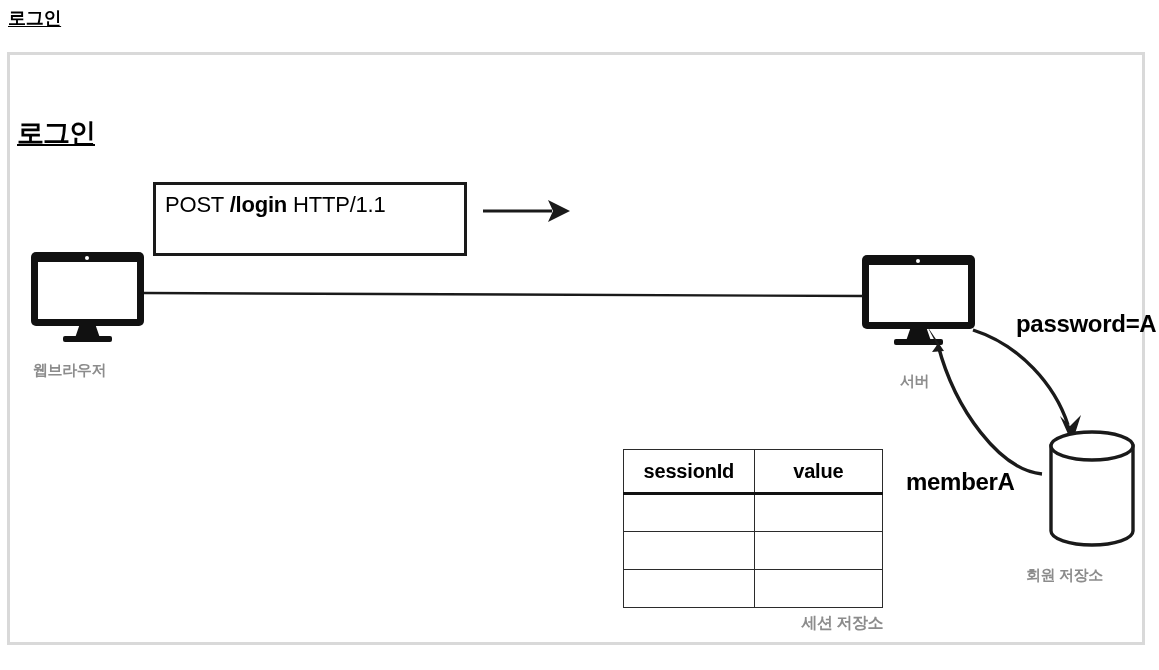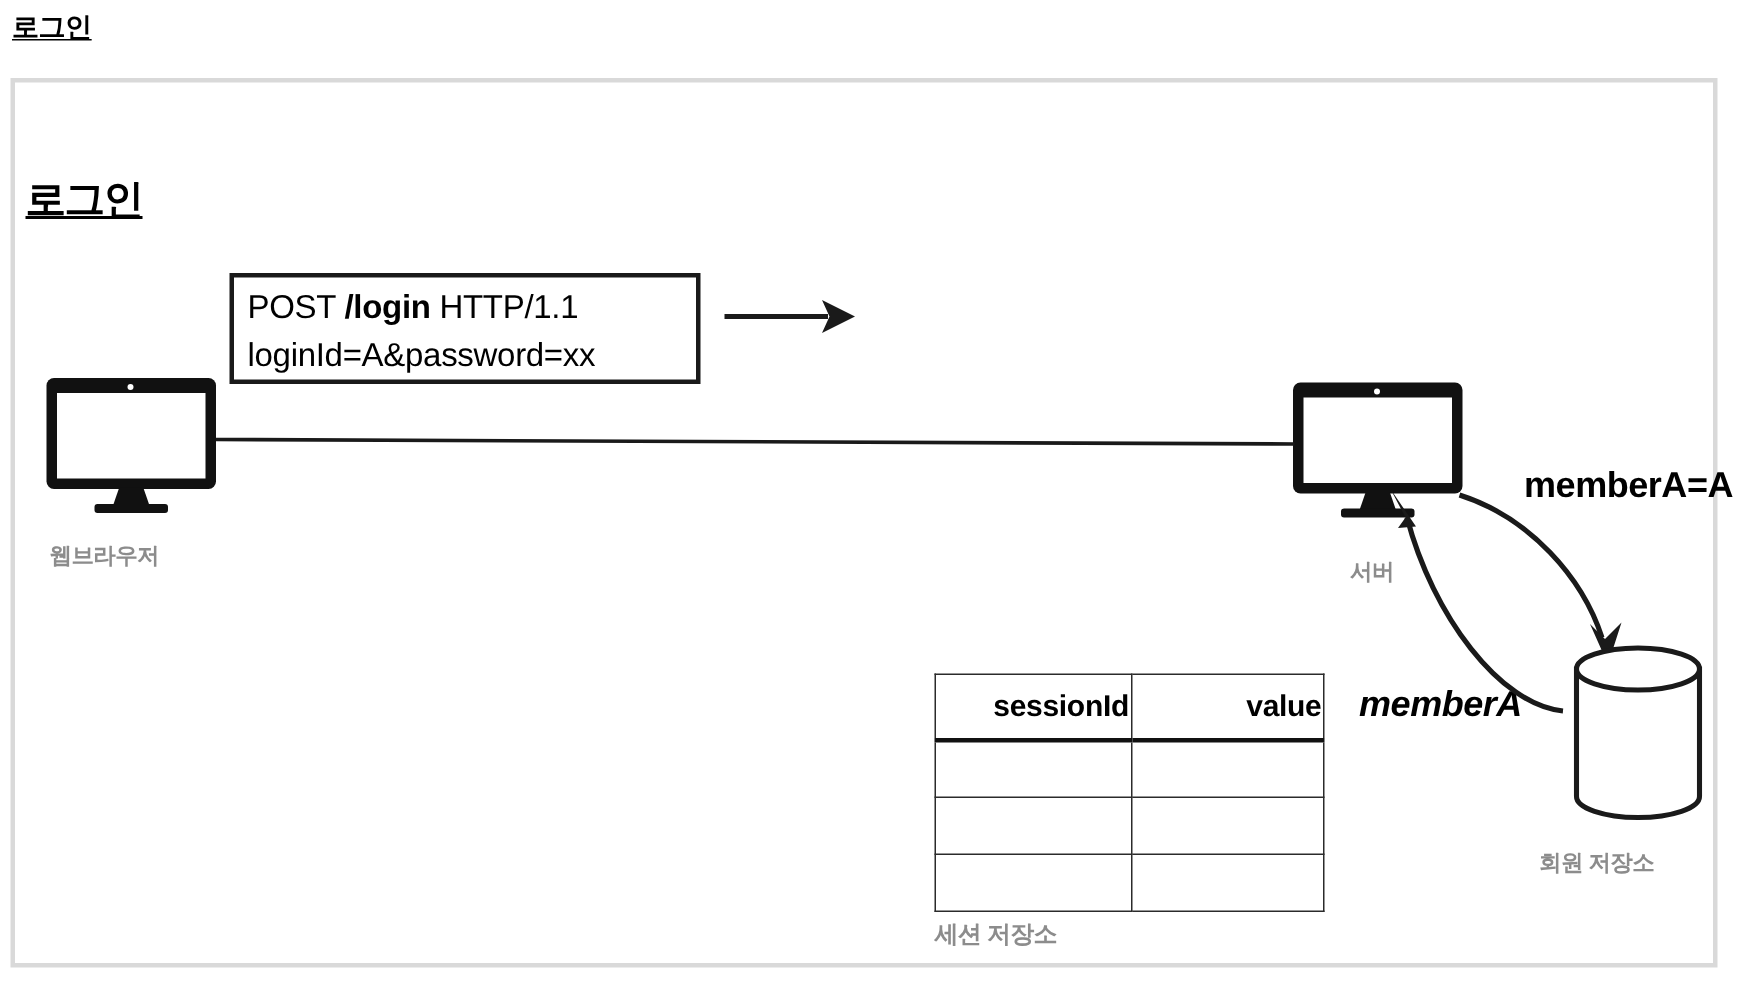--- a/index.html
+++ b/index.html
@@ -159,34 +159,34 @@
   }
   .session-table th,
   .session-table td {
     border: 1px solid #2b2b2b;
     box-sizing: border-box;
   }
   .session-table th {
     height: 44px;
     font-size: 20px;
     font-weight: bold;
-    text-align: right;
+    text-align: center;
     border-bottom: 3px solid #111;
     letter-spacing: -0.2px;
   }
   .session-table td { height: 38px; }
   .session-table col.c1 { width: 131px; }
   .session-table col.c2 { width: 129px; }
 
   .table-caption {
     position: absolute;
     left: 623px;
     top: 613px;
     width: 260px;
-    text-align: left;
+    text-align: right;
     font-size: 16px;
     font-weight: bold;
     color: #8c8c8c;
     letter-spacing: -0.5px;
   }
 
   
   .arrow-label {
     position: absolute;
     font-size: 24px;
@@ -211,43 +211,42 @@
 <div id="page">
 
   <a class="top-link" href="#">로그인</a>
 
   <div class="slide-frame"></div>
 
   <div class="slide-subtitle">로그인</div>
 
   <div class="request-box">
     <div class="request-line"><span>POST </span><b>/login</b><span> HTTP/1.1</span></div>
-    <div class="request-line">loginId=A&amp;password=xx</div>
   </div>
 
   <div class="monitor" style="left:31px; top:252px; width:113px; height:90px;">
     <div class="screen"></div>
     <div class="cam"></div>
     <div class="neck"></div>
     <div class="base"></div>
   </div>
   <div class="caption" style="left:33px; top:361px;font-family:Liberation Mono, monospace;">웹브라우저</div>
 
   <div class="monitor" style="left:862px; top:255px; width:113px; height:90px;">
     <div class="screen"></div>
     <div class="cam"></div>
     <div class="neck"></div>
     <div class="base"></div>
   </div>
   <div class="caption" style="left:900px; top:372px;">서버</div>
 
   <div class="caption" style="left:1026px; top:566px;">회원 저장소</div>
 
-  <div class="arrow-label" style="left:1016px; top:310px;">memberA=A</div>
-  <div class="arrow-label" style="left:906px; top:456px;font-style:italic;">memberA</div>
+  <div class="arrow-label" style="left:1016px; top:310px;">password=A</div>
+  <div class="arrow-label" style="left:906px; top:468px;">memberA</div>
 
   <table class="session-table">
     <colgroup>
         <col class="c1">
         <col class="c2">
       </colgroup>
     <thead>
       <tr>
         <th>sessionId</th>
         <th>value</th>

